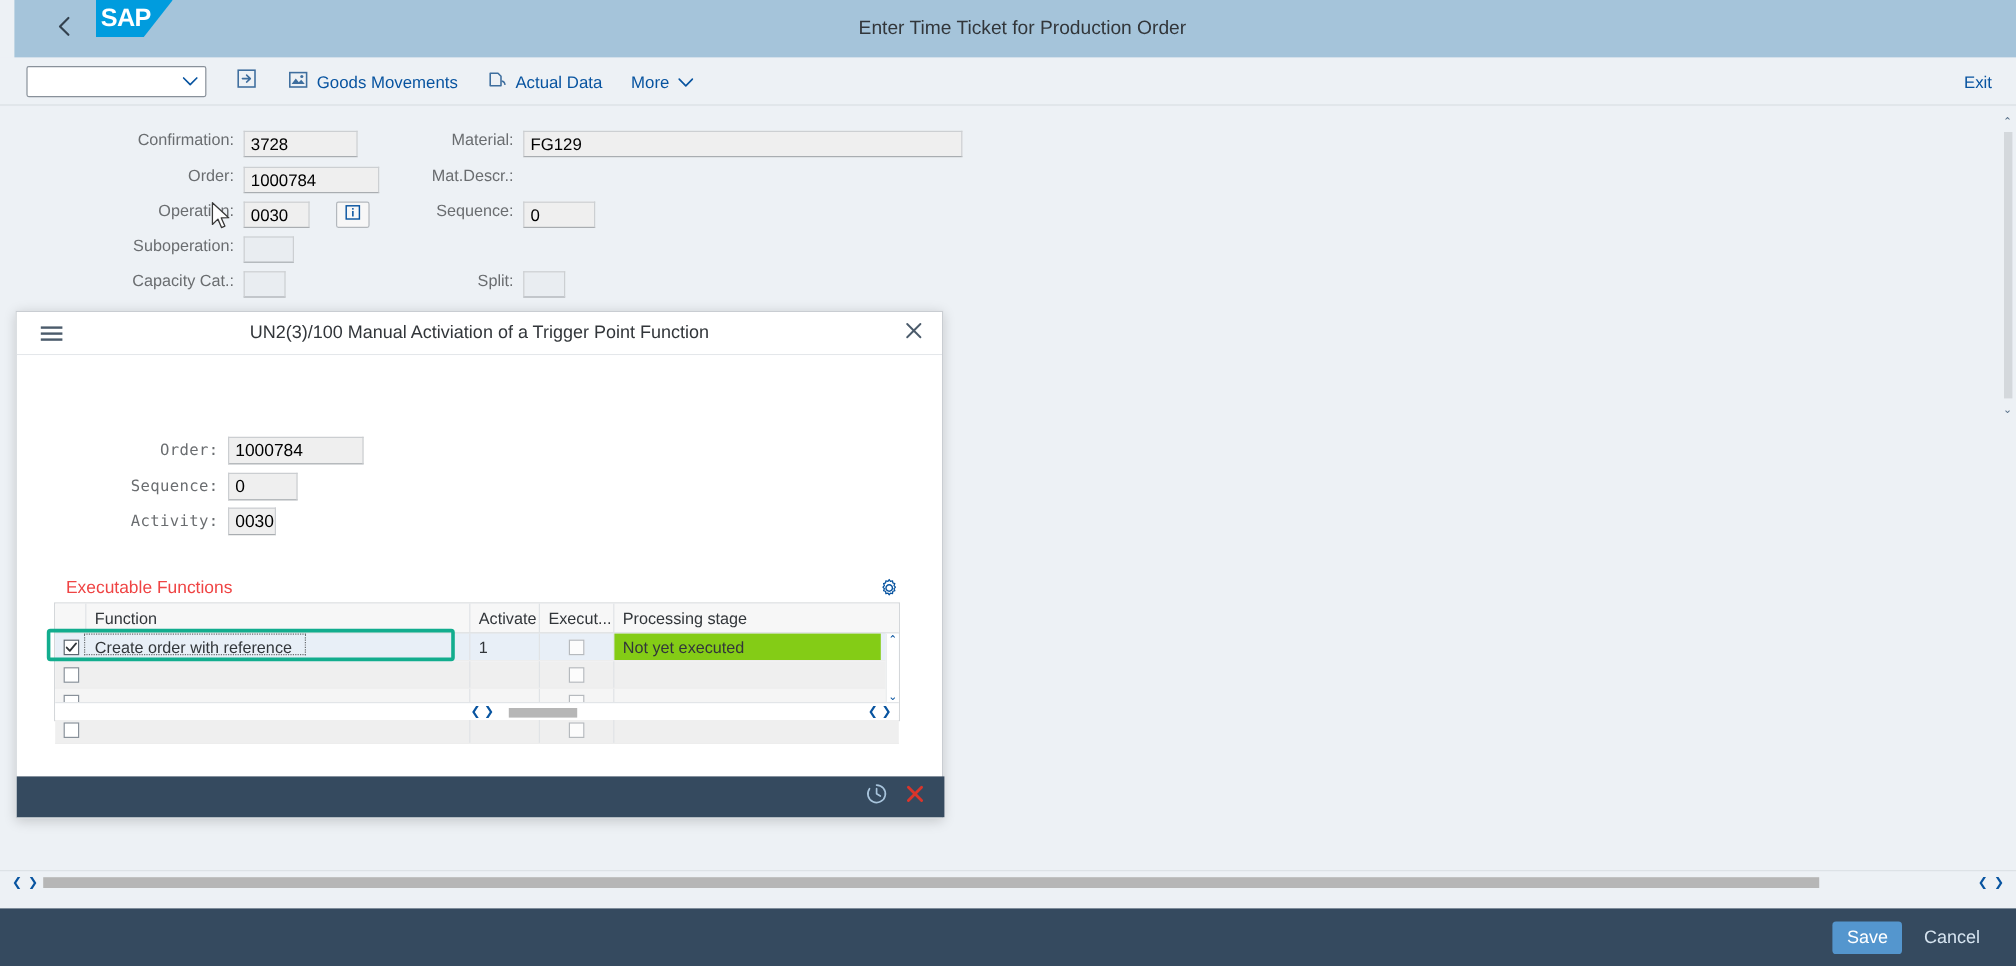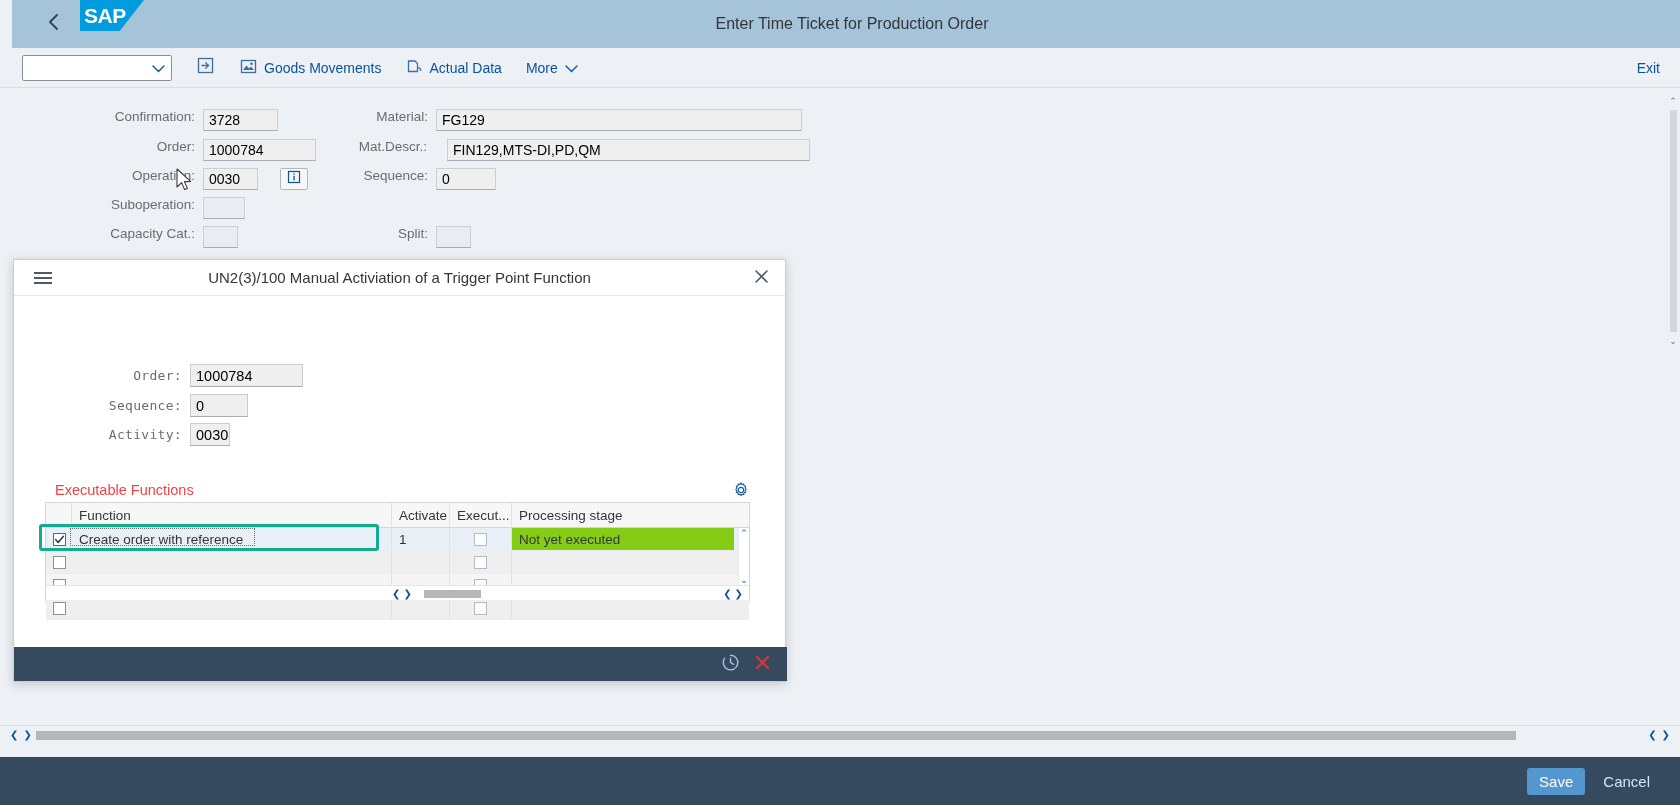--- a/index.html
+++ b/index.html
@@ -307,21 +307,21 @@
 
     <div class="tb-exit">
       <span>Exit</span>
     </div>
   </div>
 
   <div class="content">
 
     <div class="form-row" style="left:0; top:20px; width:300px;">
       <div class="f-label" style="width:195px;">Confirmation:</div>
-      <div class="f-input" style="width:75px; margin-left:8px;">3728</div>
+      <div class="f-input" style="width:95px; margin-left:8px;">3728</div>
     </div>
 
     <div class="form-row" style="left:0; top:50px; width:320px;">
       <div class="f-label" style="width:195px;">Order:</div>
       <div class="f-input" style="width:113px; margin-left:8px;">1000784</div>
     </div>
 
     <div class="form-row" style="left:0; top:79px; width:330px;">
       <div class="f-label" style="width:195px;">Operation:</div>
       <div class="f-input" style="width:55px; margin-left:8px;">0030</div>
@@ -346,21 +346,20 @@
       <div class="f-input empty" style="width:35px; margin-left:8px;"></div>
     </div>
 
     <div class="form-row" style="left:300px; top:20px; width:510px;">
       <div class="f-label" style="width:128px;">Material:</div>
       <div class="f-input" style="width:366px; margin-left:8px;">FG129</div>
     </div>
 
     <div class="form-row" style="left:300px; top:50px; width:510px;gap:12px;">
       <div class="f-label" style="width:128px;">Mat.Descr.:</div>
-      <div class="f-input" style="width:366px; margin-left:8px;">FIN129,MTS-DI,PD,QM</div>
     </div>
 
     <div class="form-row" style="left:300px; top:79px; width:300px;">
       <div class="f-label" style="width:128px;">Sequence:</div>
       <div class="f-input" style="width:60px; margin-left:8px;">0</div>
     </div>
 
     <div class="form-row" style="left:300px; top:137px; width:300px;">
       <div class="f-label" style="width:128px;">Split:</div>
       <div class="f-input empty" style="width:35px; margin-left:8px;"></div>

